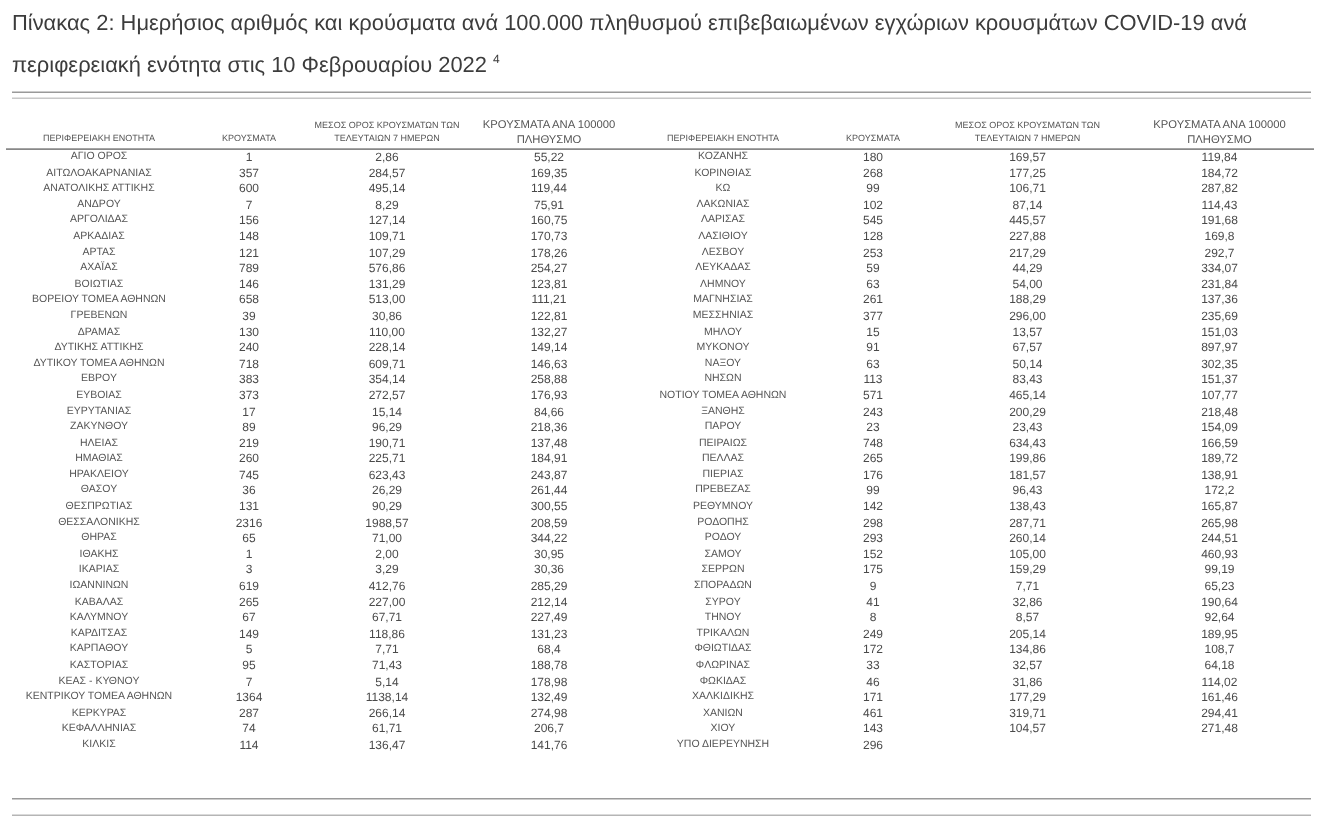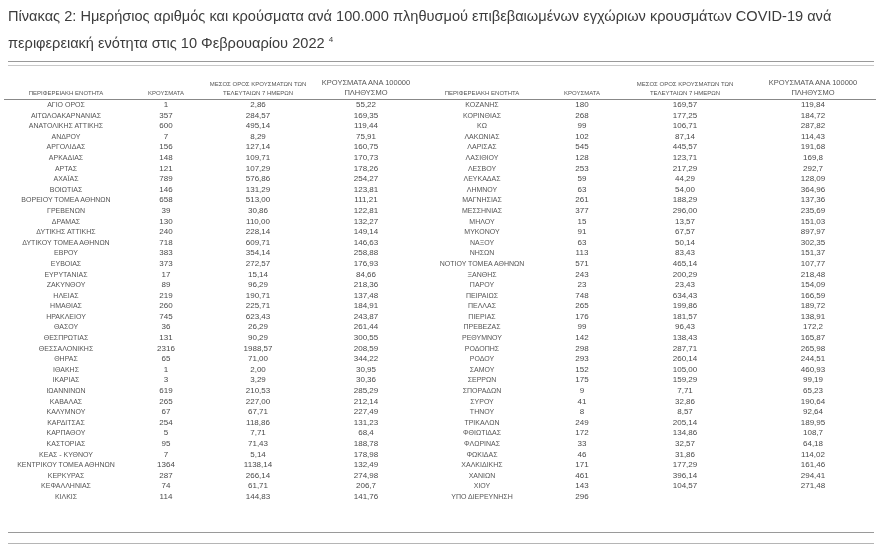--- a/index.html
+++ b/index.html
@@ -102,52 +102,52 @@
           <td class="num">445,57</td>
           <td class="num">191,68</td>
         </tr>
         <tr>
           <td class="name">ΑΡΚΑΔΙΑΣ</td>
           <td class="num">148</td>
           <td class="num">109,71</td>
           <td class="num">170,73</td>
           <td class="name">ΛΑΣΙΘΙΟΥ</td>
           <td class="num">128</td>
-          <td class="num">123,71</td>
+          <td class="num">227,88</td>
           <td class="num">169,8</td>
         </tr>
         <tr>
           <td class="name">ΑΡΤΑΣ</td>
           <td class="num">121</td>
           <td class="num">107,29</td>
           <td class="num">178,26</td>
           <td class="name">ΛΕΣΒΟΥ</td>
           <td class="num">253</td>
           <td class="num">217,29</td>
           <td class="num">292,7</td>
         </tr>
         <tr>
           <td class="name">ΑΧΑΪΑΣ</td>
           <td class="num">789</td>
           <td class="num">576,86</td>
           <td class="num">254,27</td>
           <td class="name">ΛΕΥΚΑΔΑΣ</td>
           <td class="num">59</td>
           <td class="num">44,29</td>
-          <td class="num">128,09</td>
+          <td class="num">334,07</td>
         </tr>
         <tr>
           <td class="name">ΒΟΙΩΤΙΑΣ</td>
           <td class="num">146</td>
           <td class="num">131,29</td>
           <td class="num">123,81</td>
           <td class="name">ΛΗΜΝΟΥ</td>
           <td class="num">63</td>
           <td class="num">54,00</td>
-          <td class="num">364,96</td>
+          <td class="num">231,84</td>
         </tr>
         <tr>
           <td class="name">ΒΟΡΕΙΟΥ ΤΟΜΕΑ ΑΘΗΝΩΝ</td>
           <td class="num">658</td>
           <td class="num">513,00</td>
           <td class="num">111,21</td>
           <td class="name">ΜΑΓΝΗΣΙΑΣ</td>
           <td class="num">261</td>
           <td class="num">188,29</td>
           <td class="num">137,36</td>
@@ -318,21 +318,21 @@
           <td class="num">3,29</td>
           <td class="num">30,36</td>
           <td class="name">ΣΕΡΡΩΝ</td>
           <td class="num">175</td>
           <td class="num">159,29</td>
           <td class="num">99,19</td>
         </tr>
         <tr>
           <td class="name">ΙΩΑΝΝΙΝΩΝ</td>
           <td class="num">619</td>
-          <td class="num">210,53</td>
+          <td class="num">412,76</td>
           <td class="num">285,29</td>
           <td class="name">ΣΠΟΡΑΔΩΝ</td>
           <td class="num">9</td>
           <td class="num">7,71</td>
           <td class="num">65,23</td>
         </tr>
         <tr>
           <td class="name">ΚΑΒΑΛΑΣ</td>
           <td class="num">265</td>
           <td class="num">227,00</td>
@@ -347,21 +347,21 @@
           <td class="num">67</td>
           <td class="num">67,71</td>
           <td class="num">227,49</td>
           <td class="name">ΤΗΝΟΥ</td>
           <td class="num">8</td>
           <td class="num">8,57</td>
           <td class="num">92,64</td>
         </tr>
         <tr>
           <td class="name">ΚΑΡΔΙΤΣΑΣ</td>
-          <td class="num">254</td>
+          <td class="num">149</td>
           <td class="num">118,86</td>
           <td class="num">131,23</td>
           <td class="name">ΤΡΙΚΑΛΩΝ</td>
           <td class="num">249</td>
           <td class="num">205,14</td>
           <td class="num">189,95</td>
         </tr>
         <tr>
           <td class="name">ΚΑΡΠΑΘΟΥ</td>
           <td class="num">5</td>
@@ -402,37 +402,37 @@
           <td class="num">177,29</td>
           <td class="num">161,46</td>
         </tr>
         <tr>
           <td class="name">ΚΕΡΚΥΡΑΣ</td>
           <td class="num">287</td>
           <td class="num">266,14</td>
           <td class="num">274,98</td>
           <td class="name">ΧΑΝΙΩΝ</td>
           <td class="num">461</td>
-          <td class="num">396,14</td>
+          <td class="num">319,71</td>
           <td class="num">294,41</td>
         </tr>
         <tr>
           <td class="name">ΚΕΦΑΛΛΗΝΙΑΣ</td>
           <td class="num">74</td>
           <td class="num">61,71</td>
           <td class="num">206,7</td>
           <td class="name">ΧΙΟΥ</td>
           <td class="num">143</td>
           <td class="num">104,57</td>
           <td class="num">271,48</td>
         </tr>
         <tr>
           <td class="name">ΚΙΛΚΙΣ</td>
           <td class="num">114</td>
-          <td class="num">144,83</td>
+          <td class="num">136,47</td>
           <td class="num">141,76</td>
           <td class="name">ΥΠΟ ΔΙΕΡΕΥΝΗΣΗ</td>
           <td class="num">296</td>
           <td class="num"></td>
           <td class="num"></td>
         </tr>
       </tbody>
   </table>
 </div>
 

